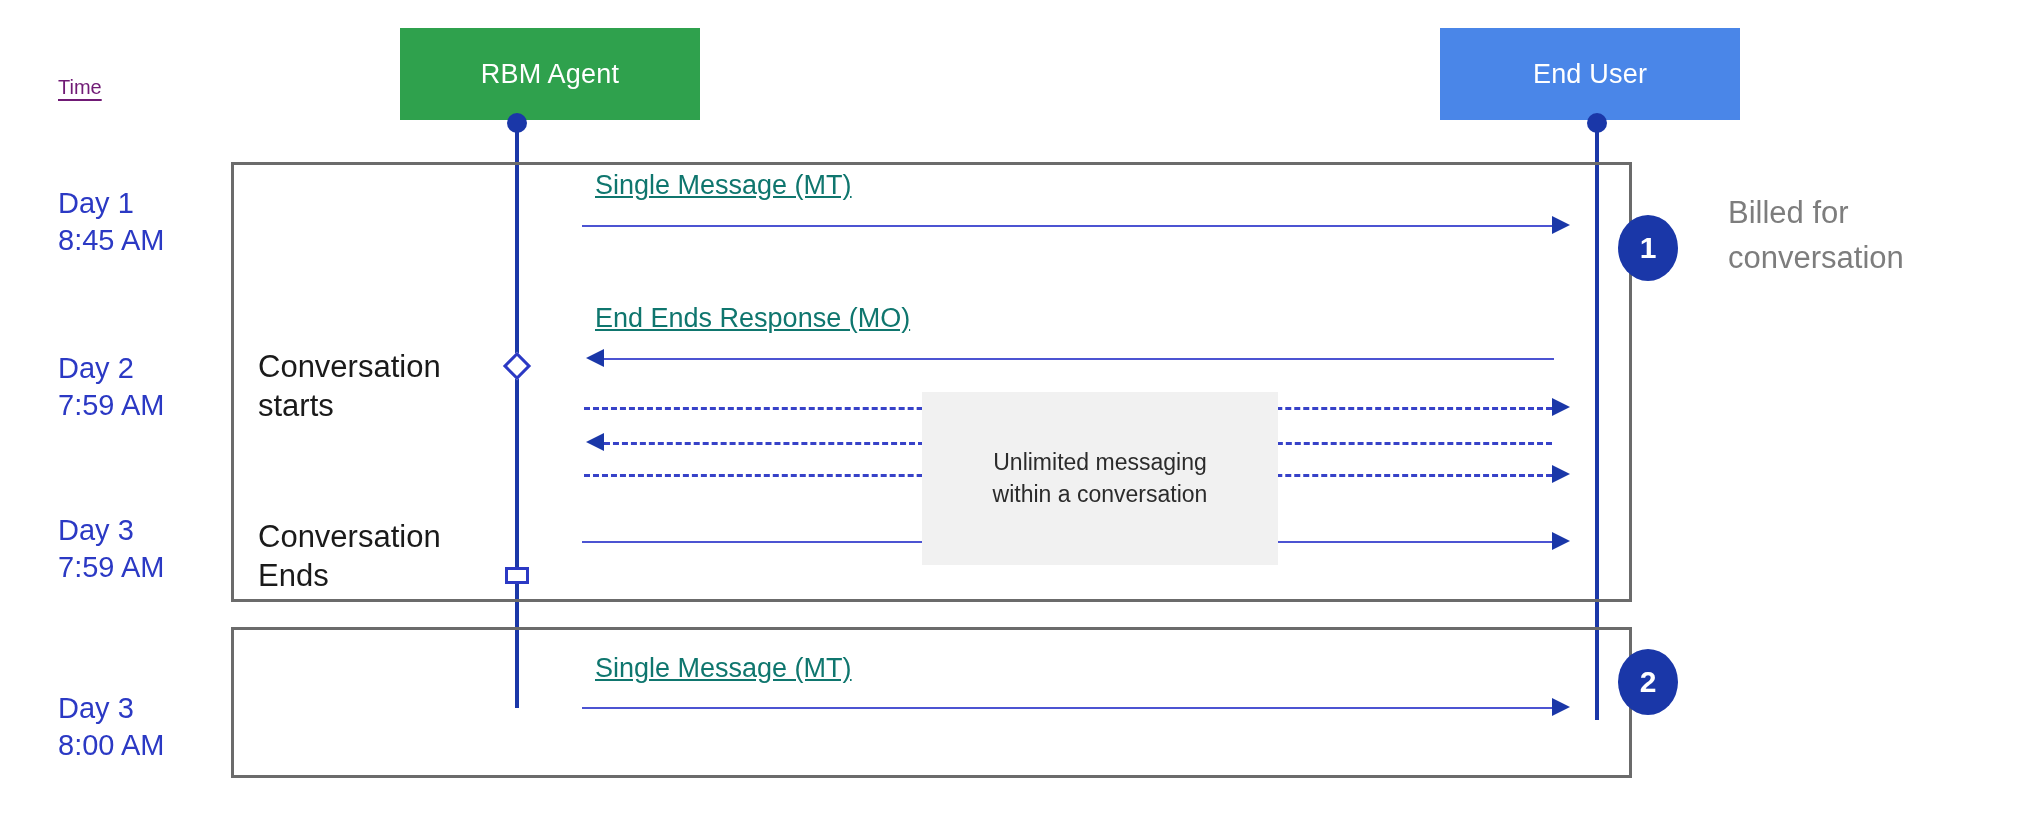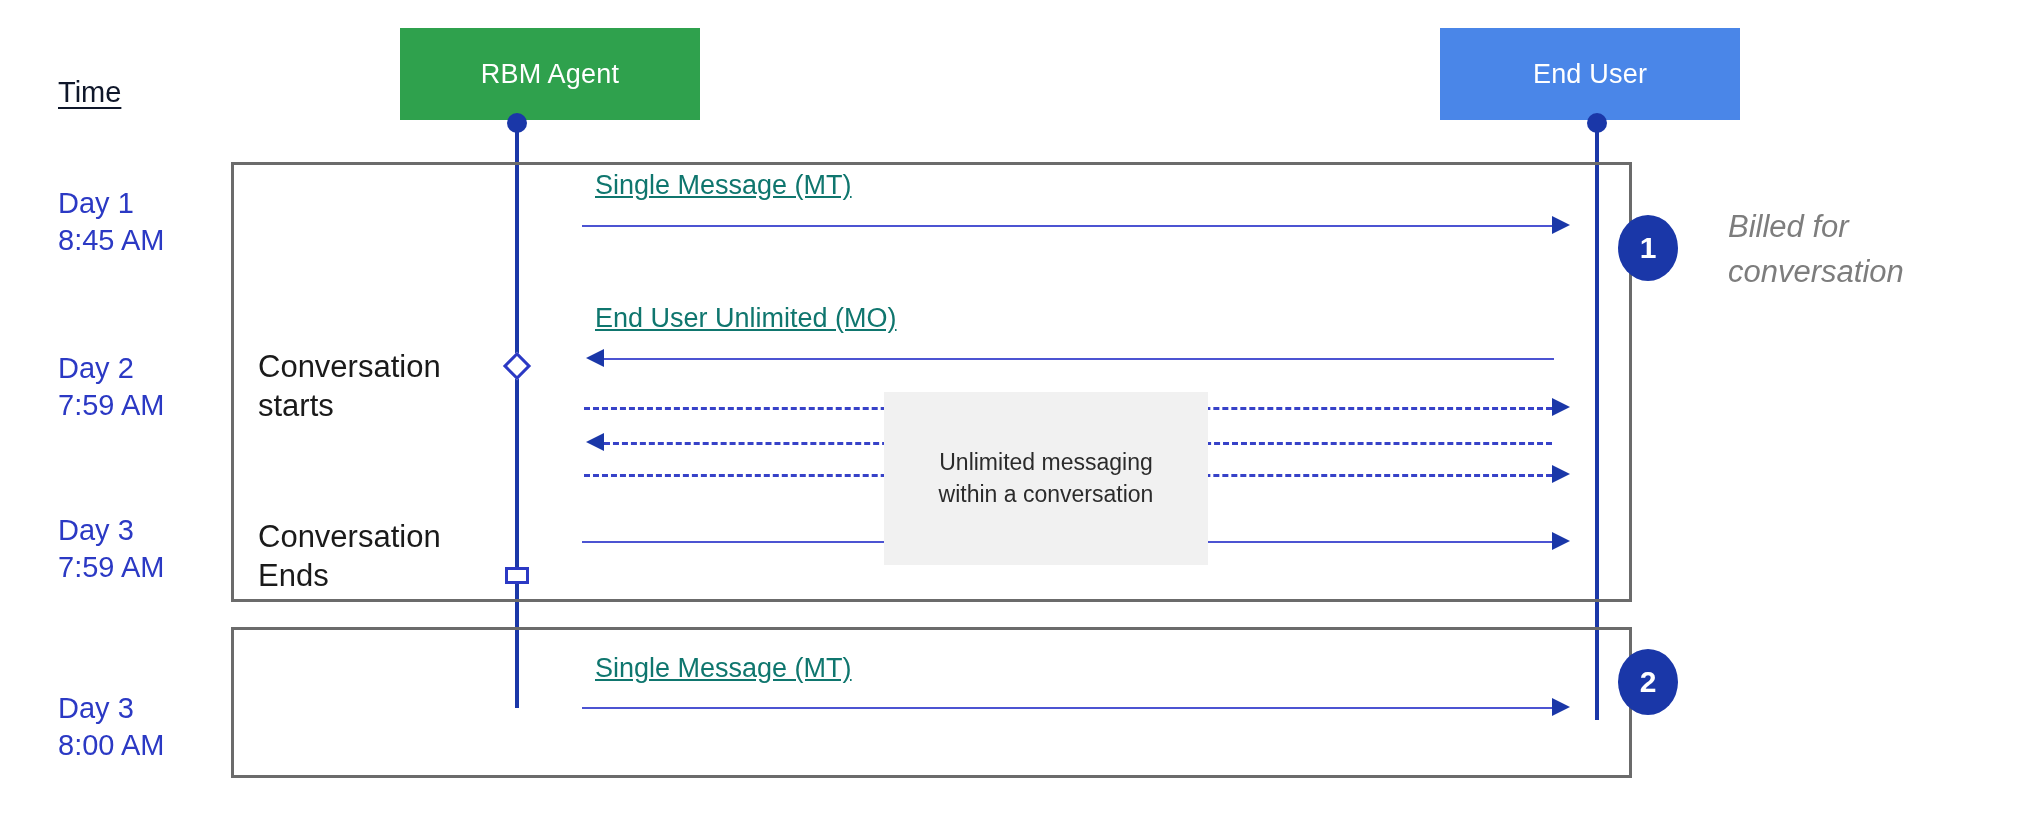--- a/index.html
+++ b/index.html
@@ -20,21 +20,21 @@
   .lifeline{width:4px;background:#1A37A8;}
   .lifeline-head{
     width:20px;height:20px;border-radius:50%;background:#1A37A8;
   }
 
   
   .group-box{border:3px solid #6B6B6B;background:transparent;box-sizing:border-box;}
 
   
   .time-head{
-    color:#0f172a;font-size:29px;text-decoration:underline;text-underline-offset:5px;
+    color:#701a75;font-size:20px;text-decoration:underline;text-underline-offset:5px;
   }
   .time-label{color:#2B39C4;font-size:29px;line-height:1.28;white-space:pre-line;}
 
   
   .stage-label{color:#1a1a1a;font-size:31px;line-height:1.25;white-space:pre-line;}
 
   
   .msg-label{color:#0f766e;font-size:27px;white-space:nowrap;text-decoration:underline;}
 
   
@@ -113,48 +113,48 @@
   <div class="abs stage-label" style="left:258px;top:518px;">Conversation
 Ends</div>
 
   <div class="abs marker-diamond" style="left:507px;top:356px;"></div>
   <div class="abs marker-square" style="left:505px;top:567px;"></div>
 
   <div class="abs msg-label" style="left:595px;top:170px;">Single Message (MT)</div>
   <div class="abs msg-line" style="left:582px;top:225px;width:970px;"></div>
   <div class="abs arrow-head arrow-right" style="left:1552px;top:216px;"></div>
 
-  <div class="abs msg-label" style="left:595px;top:303px;">End User Unlimited (MO)</div>
+  <div class="abs msg-label" style="left:595px;top:303px;">End Ends Response (MO)</div>
   <div class="abs msg-line" style="left:604px;top:358px;width:950px;"></div>
   <div class="abs arrow-head arrow-left" style="left:586px;top:349px;"></div>
 
   <div class="abs msg-line dashed" style="left:584px;top:407px;width:968px;"></div>
   <div class="abs arrow-head arrow-right" style="left:1552px;top:398px;"></div>
 
   <div class="abs msg-line dashed" style="left:604px;top:442px;width:948px;"></div>
   <div class="abs arrow-head arrow-left" style="left:586px;top:433px;"></div>
 
   <div class="abs msg-line dashed" style="left:584px;top:474px;width:968px;"></div>
   <div class="abs arrow-head arrow-right" style="left:1552px;top:465px;"></div>
 
   <div class="abs msg-line" style="left:582px;top:541px;width:970px;"></div>
   <div class="abs arrow-head arrow-right" style="left:1552px;top:532px;"></div>
 
-  <div class="abs note-box" style="left:884px;top:392px;width:324px;height:173px;">
+  <div class="abs note-box" style="left:922px;top:392px;width:356px;height:173px;">
     <span>Unlimited messaging
 within a conversation</span>
   </div>
 
   <div class="abs msg-label" style="left:595px;top:653px;">Single Message (MT)</div>
   <div class="abs msg-line" style="left:582px;top:707px;width:970px;"></div>
   <div class="abs arrow-head arrow-right" style="left:1552px;top:698px;"></div>
 
   <div class="abs badge" style="left:1618px;top:215px;">
     <span>1</span>
   </div>
-  <div class="abs billing-note" style="left:1728px;top:205px;width:290px;font-style:italic;">Billed for
+  <div class="abs billing-note" style="left:1728px;top:191px;width:290px;">Billed for
 conversation</div>
 
   <div class="abs badge" style="left:1618px;top:649px;">
     <span>2</span>
   </div>
 
 </div>
 
 </body></html>

